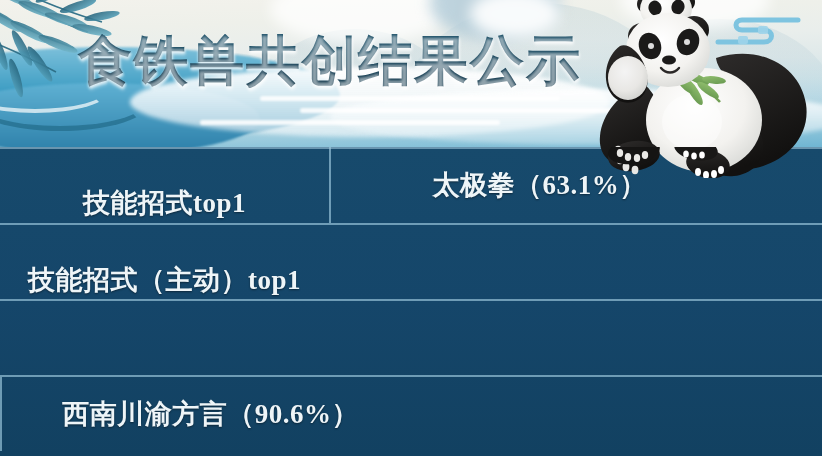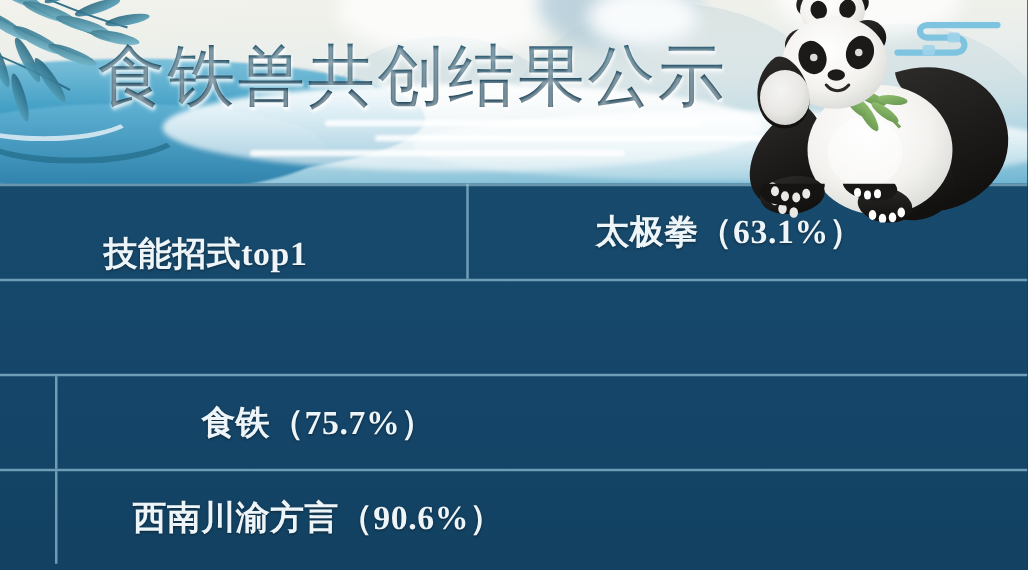--- a/index.html
+++ b/index.html
@@ -88,21 +88,21 @@
   
   #bamboo { position:absolute; left:-18px; top:-14px; width:230px; height:150px; }
 
   
   #cloudmotif { position:absolute; right:18px; top:8px; width:92px; height:52px; }
 
   
   #title {
     position:absolute; left:0; top:34px; width:660px;
     text-align:center;
-    font-size:54px; line-height:1; font-weight:normal;
+    font-size:54px; line-height:1; font-weight:bold;
     letter-spacing:2px;
     font-family:"Liberation Serif","DejaVu Serif",serif;
     background:linear-gradient(180deg,#1d5068 0%,#17485f 30%,#123c52 62%,#0d3347 100%);
     -webkit-background-clip:text; background-clip:text;
     -webkit-text-fill-color:transparent; color:transparent;
     text-shadow:0 2px 3px rgba(255,255,255,.55);
     filter:drop-shadow(1px 2px 1px rgba(255,255,255,.6));
     white-space:nowrap;
     z-index:6;
   }
@@ -128,21 +128,21 @@
     display:flex; align-items:center; justify-content:center;
     height:100%;
     color:#eef5f8;
     font-size:27px; font-weight:bold;
     letter-spacing:.5px;
     text-shadow:0 1px 2px rgba(0,0,0,.45);
     font-family:"Liberation Serif","DejaVu Serif",serif;
     white-space:nowrap;
   }
   .cell.left  { width:329px;margin-top:36px; }
-  .cell.right { width:419px; border-left:2px solid rgba(142,186,208,.75);margin-left:44px; }
+  .cell.right { width:419px; border-left:2px solid rgba(142,186,208,.75); }
   #table-top-edge {
     position:absolute; left:0; top:0; width:822px; height:2px;
     background:rgba(160,200,220,.6); z-index:5;
   }
   
   #paw-overlap {
     position:absolute; left:600px; top:147px; width:160px; height:30px;
     z-index:8; pointer-events:none;
   }
 </style>
@@ -310,24 +310,24 @@
 
   <div id="table">
     <div id="table-top-edge"></div>
 
     <div class="row">
       <div class="cell left">技能招式top1</div>
       <div class="cell right">太极拳（63.1%）</div>
     </div>
 
     <div class="row">
+      <div class="cell left">技能招式（主动）top1</div>
     </div>
 
     <div class="row">
-      <div class="cell right">食铁（75.7%）</div>
     </div>
 
     <div class="row">
       <div class="cell right">西南川渝方言（90.6%）</div>
     </div>
   </div>
 
   <svg id="paw-overlap" viewBox="0 0 160 30">
     <ellipse cx="34" cy="4" rx="26" ry="13" fill="#151413" transform="rotate(-8 34 4)"></ellipse>
     <g fill="#e9e8e5">

